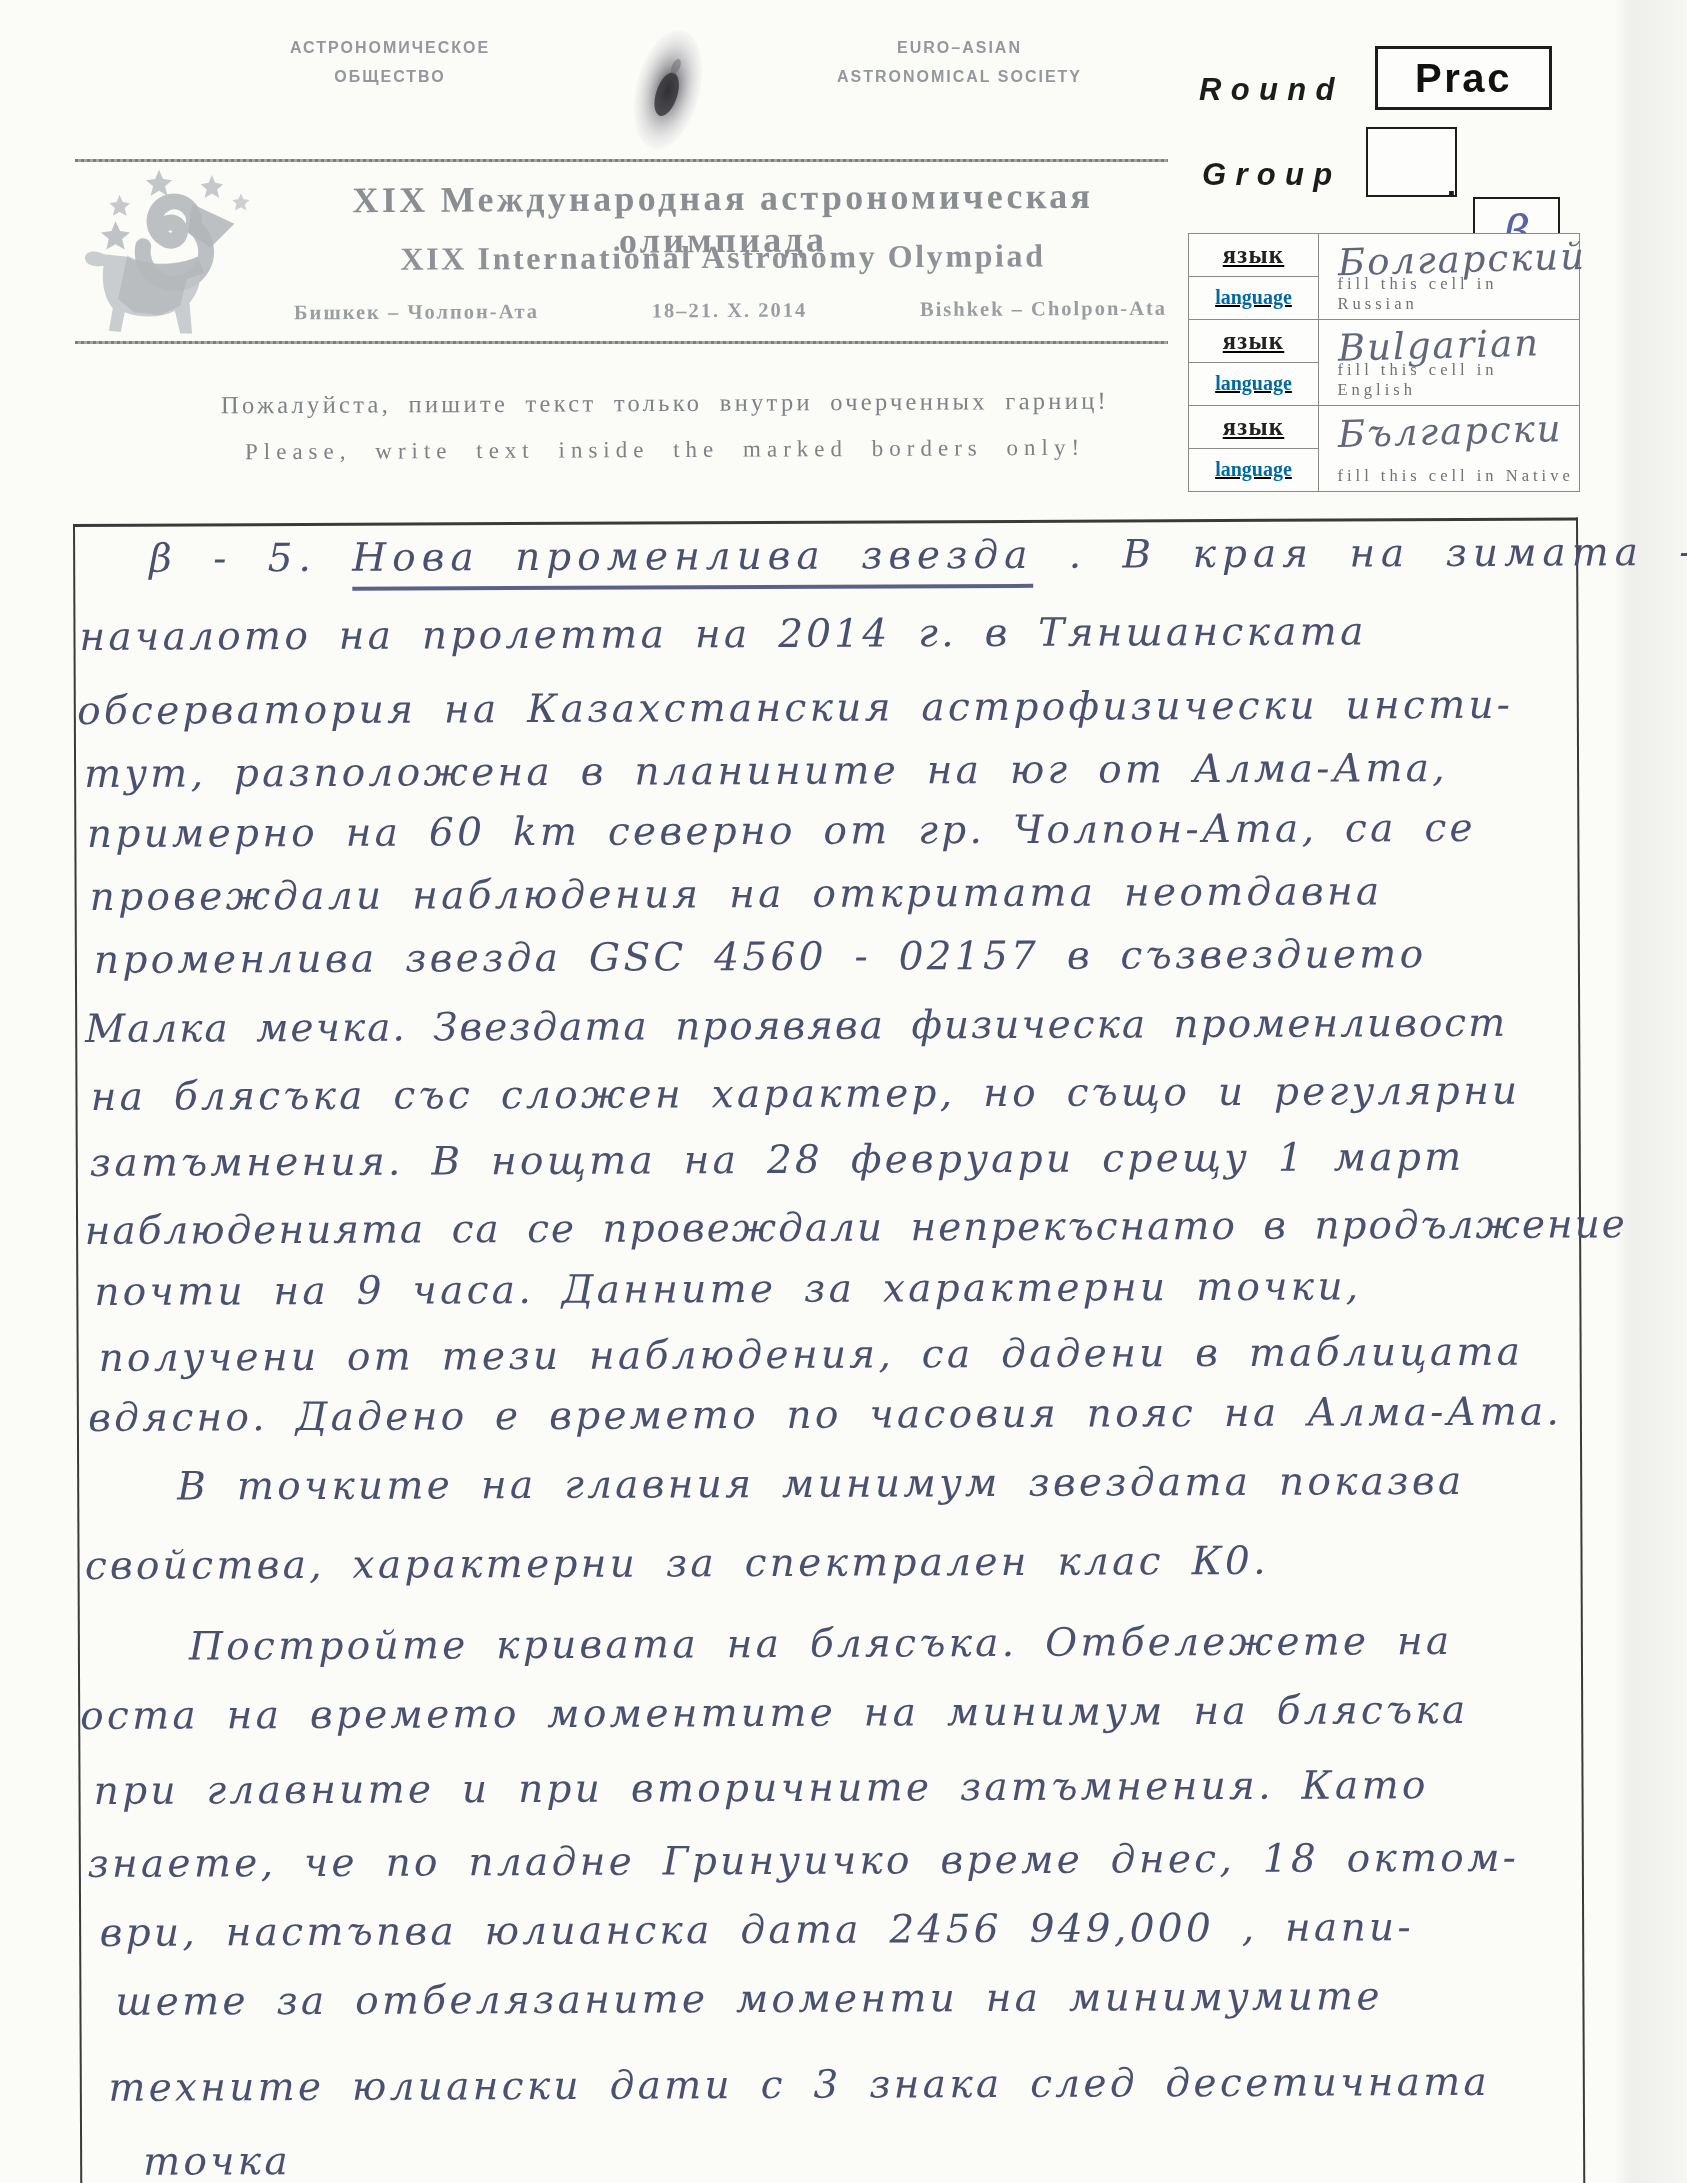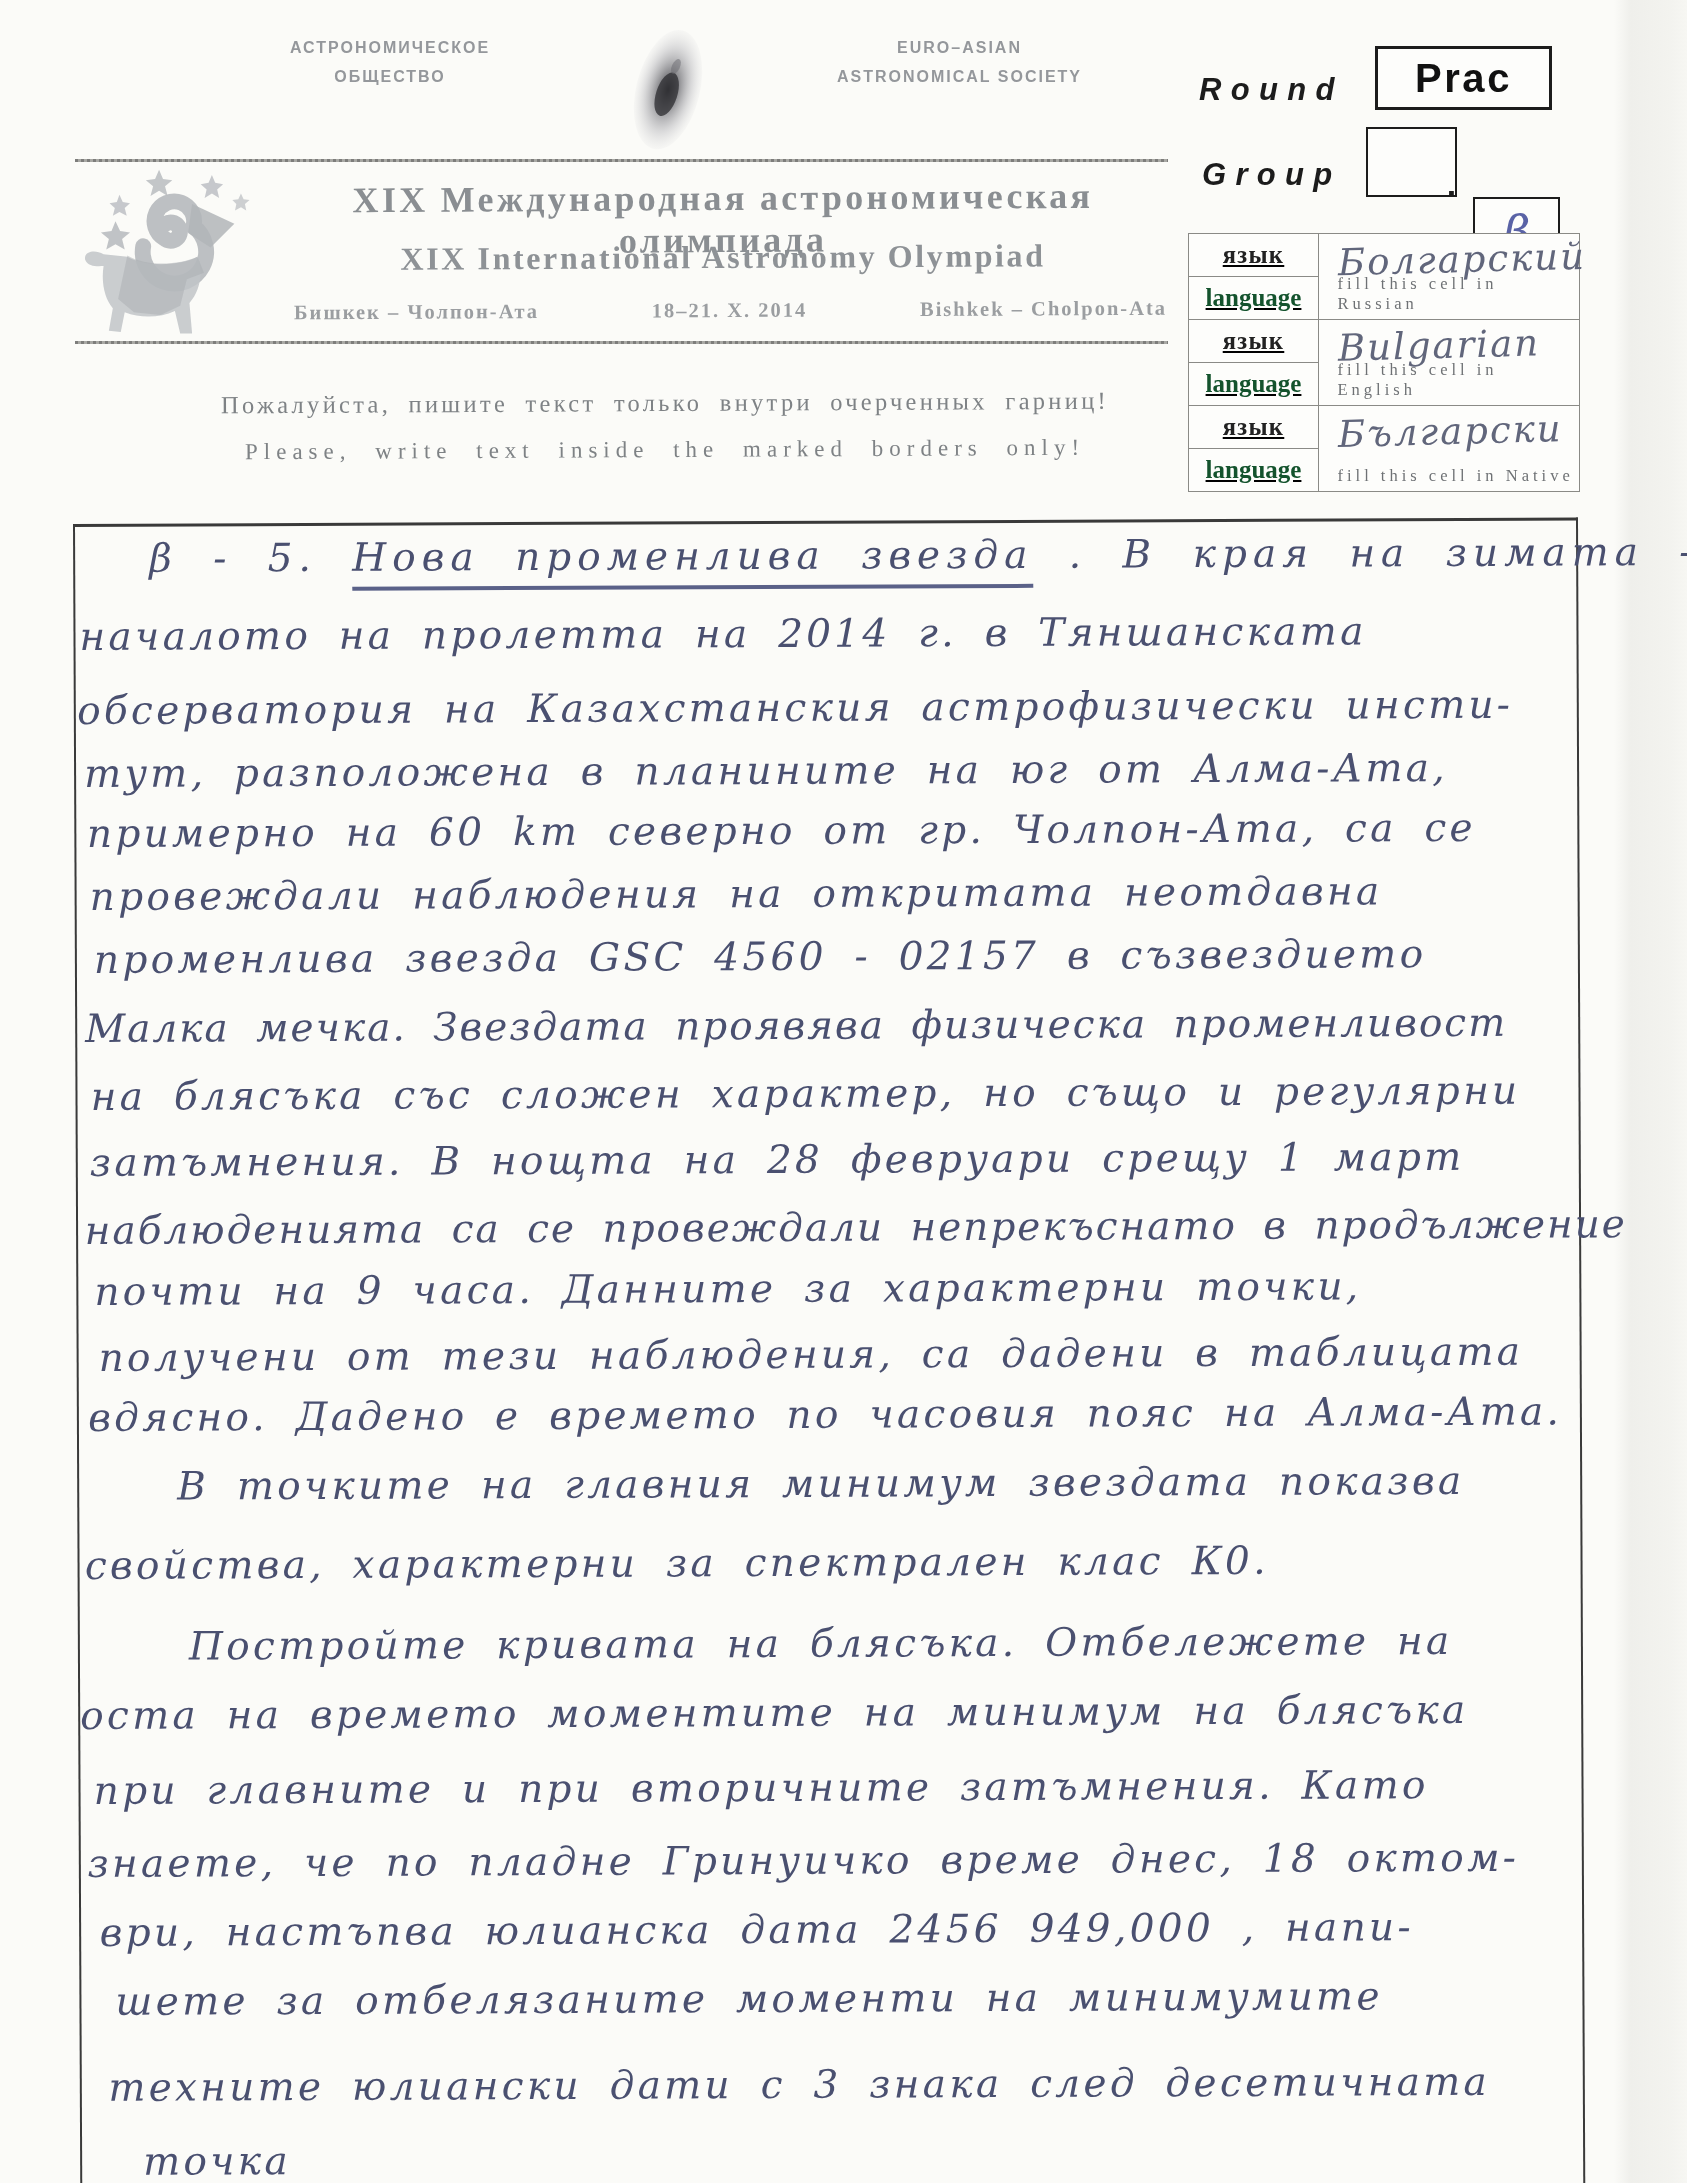--- a/index.html
+++ b/index.html
@@ -28,21 +28,21 @@
   .bannerrow{display:flex;justify-content:space-between;font-family:"Liberation Serif",serif;
     font-weight:bold;font-size:20.5px;color:#9b9ea1;letter-spacing:2px;transform:rotate(-0.3deg);}
   
   .ltable{border:1.3px solid #8a8a86;background:#fdfdfb;}
   .lblock{display:grid;grid-template-columns:130px 1fr;height:85px;border-bottom:1.3px solid #8a8a86;}
   .lblock:last-child{border-bottom:none;}
   .lleft{border-right:1.3px solid #8a8a86;display:grid;grid-template-rows:1fr 1fr;text-decoration:underline;}
   .lru{border-bottom:1.3px solid #8a8a86;display:flex;align-items:center;justify-content:center;
     font-family:"Liberation Serif",serif;font-weight:bold;font-size:24.5px;color:#222;letter-spacing:1.3px;}
   .len{display:flex;align-items:center;justify-content:center;font-family:"Liberation Serif",serif;
-    font-weight:bold;font-size:25px;color:#14532d;}
+    font-weight:bold;font-size:20px;color:#0369a1;}
   .lright{position:relative;}
   .lvalue{position:absolute;left:18.5px;top:4px;font-family:"DejaVu Serif",serif;font-style:italic;
     font-size:37px;color:#61667b;letter-spacing:2px;transform:rotate(-1.5deg);}
   .lhint{position:absolute;left:18.5px;bottom:5.3px;font-family:"Liberation Serif",serif;font-size:16.5px;
     color:#6e7174;letter-spacing:4px;}
   
   .notice{font-family:"Liberation Serif",serif;color:#7e8285;text-align:center;transform:rotate(-0.3deg);}
   
   .answerbox{border-top:3.3px solid #3a3a3a;border-left:2.6px solid #3a3a3a;border-right:2.6px solid #3a3a3a;
     transform:rotate(-0.25deg);transform-origin:top left;}

